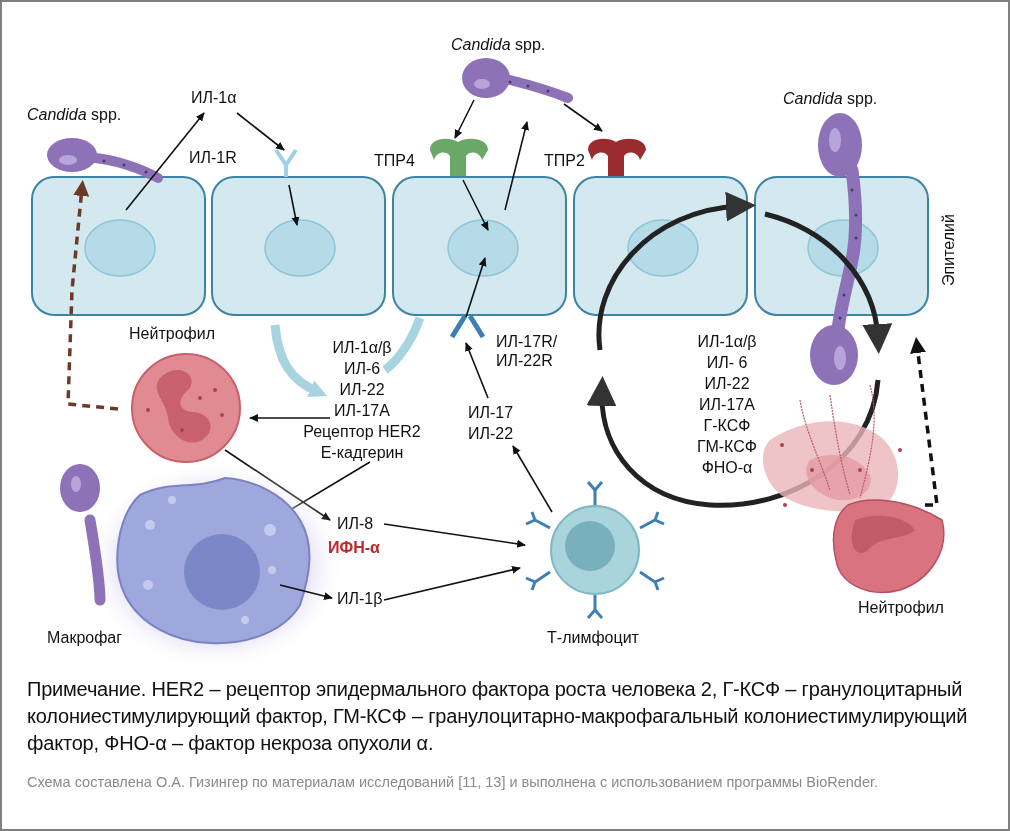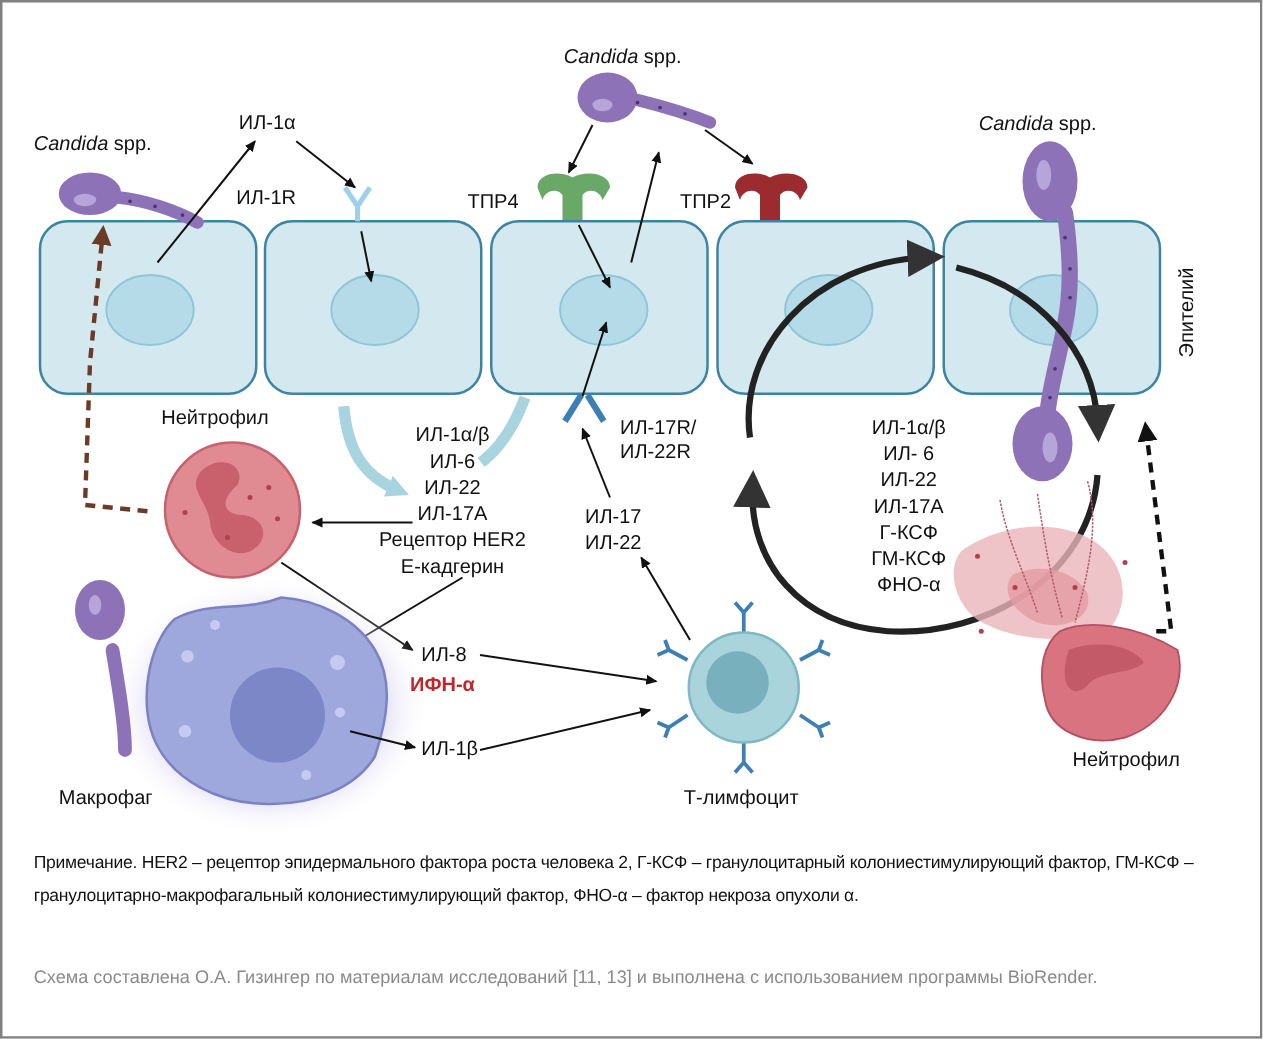--- a/index.html
+++ b/index.html
@@ -6,21 +6,21 @@
   body { width: 1010px; height: 831px; position: relative; overflow: hidden;
          font-family: "Liberation Sans", sans-serif; }
   .frame { position: absolute; left: 0; top: 0; width: 1006px; height: 827px;
            border: 2px solid #808080; background: #ffffff; }
   svg.diagram { position: absolute; left: 0; top: 0; width: 1010px; height: 670px; }
   .lbl { font-family: "Liberation Sans", sans-serif; font-size: 16px; fill: #111111; }
   .lbl-c { text-anchor: middle; }
   .red { fill: #c0272d; font-weight: bold; }
   .it { font-style: italic; }
   .note { position: absolute; left: 27px; top: 676px; width: 960px;
-          font-size: 14px; line-height: 27px; color: #111111;
+          font-size: 20px; line-height: 27px; color: #111111;
           font-family: "Liberation Sans", sans-serif; letter-spacing: -0.2px; }
   .credit { position: absolute; left: 27px; top: 774px; width: 970px;
             font-size: 14.5px; color: #8a8a8a;
             font-family: "Liberation Sans", sans-serif; }
 </style>
 </head>
 <body>
 
 <div class="frame"></div>
 

